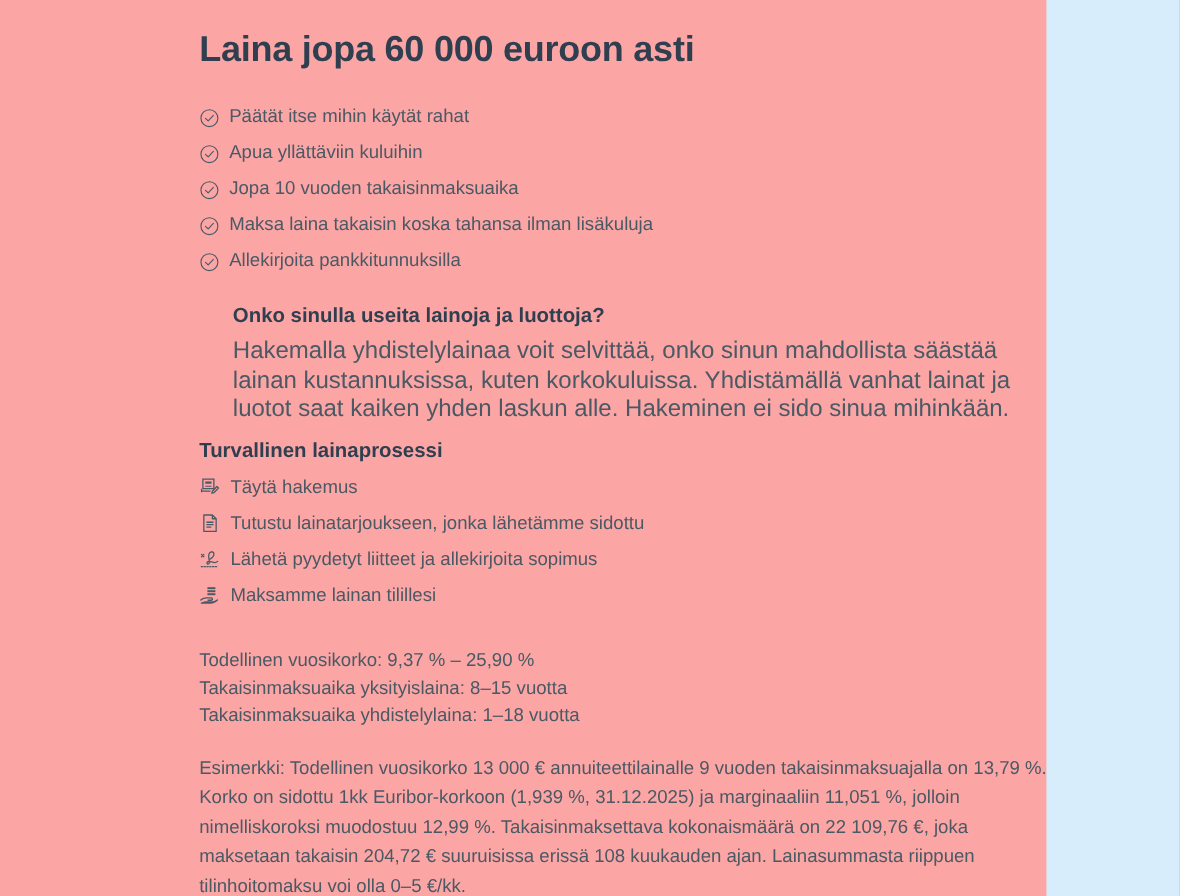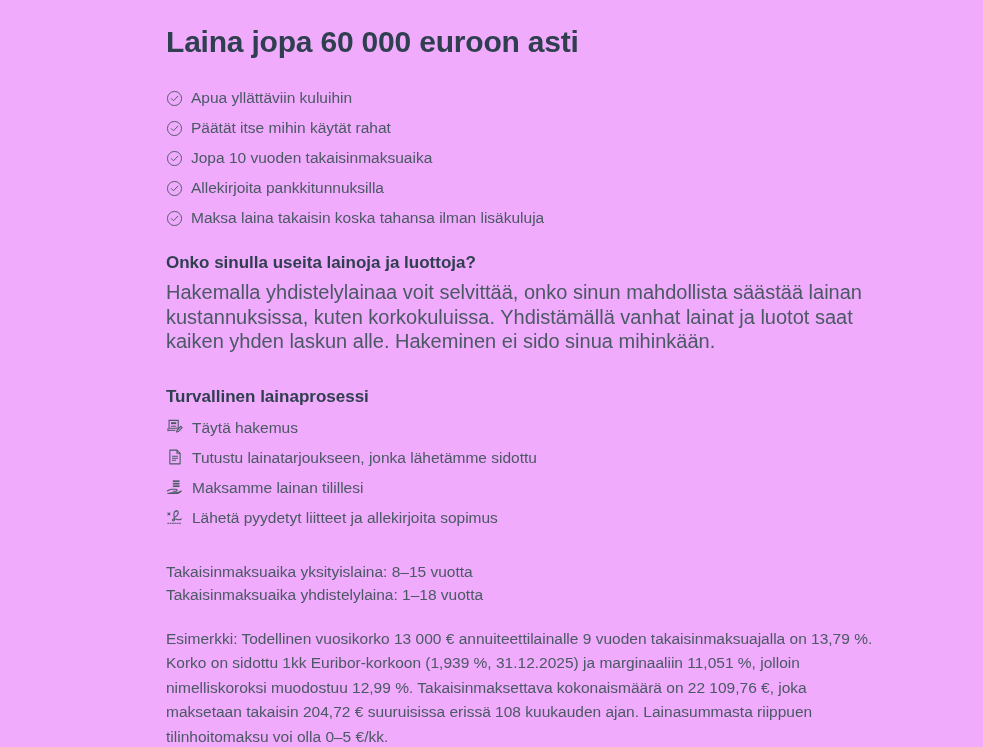--- a/index.html
+++ b/index.html
@@ -8,23 +8,23 @@
   }
   body {
     width: 983px;
     height: 747px;
     background: #d7edfb;
     font-family: "Liberation Sans", sans-serif;
     overflow: hidden;
   }
   .page {
     position: relative;
-    width: 983px;
+    width: 872px;
     height: 747px;
-    background: #f0abfc;
+    background: #fca5a5;
     box-sizing: border-box;
     padding: 0 107px 0 166px;
   }
   .content {
     width: 712px;
   }
 
   
   .page-title {
     margin: 0;
@@ -61,31 +61,31 @@
   .benefit-label { line-height: 20px; }
 
   
   .section-heading {
     margin: 0;
     font-size: 17px;
     font-weight: bold;
     color: #2f3f4f;
     line-height: 24px;
   }
-  .sec-combine { margin-top: 18px; }
+  .sec-combine { margin-top: 18px; margin-left: 28px; }
   .paragraph {
     margin: 0;
     margin-top: 5px;
     font-size: 20px;
     line-height: 24.5px;
     color: #4a5964;
   }
 
   
-  .sec-process { margin-top: 31px; }
+  .sec-process { margin-top: 10px; }
   .process-list {
     margin: 0;
     padding: 0;
     list-style: none;
     margin-top: 9px;
   }
   .process-item {
     display: flex;
     height: 30px;
     font-size: 15.5px;
@@ -128,57 +128,57 @@
     <h1 class="page-title">Laina jopa 60 000 euroon asti</h1>
 
     <ul class="benefit-list">
       <li class="benefit-item">
         <span class="ico">
           <svg viewBox="0 0 20 20" width="17" height="17">
             <circle cx="10" cy="10" r="8.3" fill="none" stroke="#4a5964" stroke-width="1.1"></circle>
             <path d="M6.2 10.1 L8.8 12.7 L13.9 7.3" fill="none" stroke="#4a5964" stroke-width="1.1" stroke-linecap="round" stroke-linejoin="round"></path>
           </svg>
         </span>
+        <span class="benefit-label">Päätät itse mihin käytät rahat</span>
+      </li>
+      <li class="benefit-item">
+        <span class="ico">
+          <svg viewBox="0 0 20 20" width="17" height="17">
+            <circle cx="10" cy="10" r="8.3" fill="none" stroke="#4a5964" stroke-width="1.1"></circle>
+            <path d="M6.2 10.1 L8.8 12.7 L13.9 7.3" fill="none" stroke="#4a5964" stroke-width="1.1" stroke-linecap="round" stroke-linejoin="round"></path>
+          </svg>
+        </span>
         <span class="benefit-label">Apua yllättäviin kuluihin</span>
       </li>
       <li class="benefit-item">
         <span class="ico">
           <svg viewBox="0 0 20 20" width="17" height="17">
             <circle cx="10" cy="10" r="8.3" fill="none" stroke="#4a5964" stroke-width="1.1"></circle>
             <path d="M6.2 10.1 L8.8 12.7 L13.9 7.3" fill="none" stroke="#4a5964" stroke-width="1.1" stroke-linecap="round" stroke-linejoin="round"></path>
           </svg>
         </span>
-        <span class="benefit-label">Päätät itse mihin käytät rahat</span>
-      </li>
-      <li class="benefit-item">
-        <span class="ico">
-          <svg viewBox="0 0 20 20" width="17" height="17">
-            <circle cx="10" cy="10" r="8.3" fill="none" stroke="#4a5964" stroke-width="1.1"></circle>
-            <path d="M6.2 10.1 L8.8 12.7 L13.9 7.3" fill="none" stroke="#4a5964" stroke-width="1.1" stroke-linecap="round" stroke-linejoin="round"></path>
-          </svg>
-        </span>
         <span class="benefit-label">Jopa 10 vuoden takaisinmaksuaika</span>
       </li>
       <li class="benefit-item">
         <span class="ico">
           <svg viewBox="0 0 20 20" width="17" height="17">
             <circle cx="10" cy="10" r="8.3" fill="none" stroke="#4a5964" stroke-width="1.1"></circle>
             <path d="M6.2 10.1 L8.8 12.7 L13.9 7.3" fill="none" stroke="#4a5964" stroke-width="1.1" stroke-linecap="round" stroke-linejoin="round"></path>
           </svg>
         </span>
+        <span class="benefit-label">Maksa laina takaisin koska tahansa ilman lisäkuluja</span>
+      </li>
+      <li class="benefit-item">
+        <span class="ico">
+          <svg viewBox="0 0 20 20" width="17" height="17">
+            <circle cx="10" cy="10" r="8.3" fill="none" stroke="#4a5964" stroke-width="1.1"></circle>
+            <path d="M6.2 10.1 L8.8 12.7 L13.9 7.3" fill="none" stroke="#4a5964" stroke-width="1.1" stroke-linecap="round" stroke-linejoin="round"></path>
+          </svg>
+        </span>
         <span class="benefit-label">Allekirjoita pankkitunnuksilla</span>
-      </li>
-      <li class="benefit-item">
-        <span class="ico">
-          <svg viewBox="0 0 20 20" width="17" height="17">
-            <circle cx="10" cy="10" r="8.3" fill="none" stroke="#4a5964" stroke-width="1.1"></circle>
-            <path d="M6.2 10.1 L8.8 12.7 L13.9 7.3" fill="none" stroke="#4a5964" stroke-width="1.1" stroke-linecap="round" stroke-linejoin="round"></path>
-          </svg>
-        </span>
-        <span class="benefit-label">Maksa laina takaisin koska tahansa ilman lisäkuluja</span>
       </li>
     </ul>
 
     <div class="sec-combine">
       <h2 class="section-heading">Onko sinulla useita lainoja ja luottoja?</h2>
       <p class="paragraph">Hakemalla yhdistelylainaa voit selvittää, onko sinun mahdollista säästää lainan kustannuksissa, kuten korkokuluissa. Yhdistämällä vanhat lainat ja luotot saat kaiken yhden laskun alle. Hakeminen ei sido sinua mihinkään.</p>
     </div>
 
     <div class="sec-process">
       <h2 class="section-heading">Turvallinen lainaprosessi</h2>
@@ -202,44 +202,45 @@
               <path d="M4.3 2.4 H12.2 L15.7 5.9 V17.6 H4.3 Z" fill="none" stroke="#4a5964" stroke-width="1.2" stroke-linejoin="round"></path>
               <path d="M12.2 2.4 V5.9 H15.7" fill="none" stroke="#4a5964" stroke-width="1.2" stroke-linejoin="round"></path>
               <path d="M6.7 9.1 H13.3 M6.7 11.4 H13.3 M6.7 13.7 H11.2" stroke="#4a5964" stroke-width="1.2"></path>
             </svg>
           </span>
           <span class="process-label">Tutustu lainatarjoukseen, jonka lähetämme sidottu</span>
         </li>
         <li class="process-item">
           <span class="ico">
             <svg viewBox="0 0 20 20" width="18" height="18">
+              <path d="M11.9 3.2 c-1.9 0 -3.1 1.7 -3.1 4.2 c0 2.1 0.7 3.9 0.7 5.3 c0 1.1 -0.6 1.8 -1.3 1.8 c-0.6 0 -1 -0.5 -1 -1.1 c0 -0.8 0.7 -1.4 1.8 -1.4 c1.9 0 3.3 1.1 5.4 1.1 c1.2 0 2 -0.4 2.6 -1.1" fill="none" stroke="#4a5964" stroke-width="1.2" stroke-linecap="round"></path>
+              <path d="M11.9 3.2 c1.1 0 1.7 0.9 1.7 2.1 c0 1.9 -1.6 3.6 -3.6 4.6" fill="none" stroke="#4a5964" stroke-width="1.2" stroke-linecap="round"></path>
+              <path d="M2.1 5.5 L4.3 7.7 M4.3 5.5 L2.1 7.7" stroke="#4a5964" stroke-width="1.2" stroke-linecap="round"></path>
+              <path d="M2.0 16.9 H3.1 M4.6 16.9 H5.7 M7.2 16.9 H8.3 M9.8 16.9 H10.9 M12.4 16.9 H13.5 M15.0 16.9 H16.1" stroke="#4a5964" stroke-width="1.3" stroke-linecap="round"></path>
+            </svg>
+          </span>
+          <span class="process-label">Lähetä pyydetyt liitteet ja allekirjoita sopimus</span>
+        </li>
+        <li class="process-item">
+          <span class="ico">
+            <svg viewBox="0 0 20 20" width="18" height="18">
               <rect x="7.6" y="2.6" width="7.4" height="1.8" fill="#4a5964"></rect>
               <rect x="7.6" y="5.4" width="7.4" height="1.8" fill="#4a5964"></rect>
               <rect x="7.6" y="8.2" width="7.4" height="1.8" fill="#4a5964"></rect>
               <path d="M1.5 14.4 c1.6 -1.5 3.4 -1.9 5.4 -1.9 H11 c0.8 0 1.3 0.5 1.3 1.1 c0 0.6 -0.5 1.1 -1.3 1.1 H8.2" fill="none" stroke="#4a5964" stroke-width="1.3" stroke-linecap="round" stroke-linejoin="round"></path>
               <path d="M1.5 16.9 c2.2 -0.9 4.2 -1.2 6.4 -1.2 H11.3 c1.9 0 3.4 -0.6 5.1 -1.8 c0.7 -0.5 1.5 0.4 0.9 1.1 c-1.8 1.9 -4.1 2.9 -6.8 2.9 H1.5 Z" fill="#4a5964"></path>
             </svg>
           </span>
           <span class="process-label">Maksamme lainan tilillesi</span>
         </li>
-        <li class="process-item">
-          <span class="ico">
-            <svg viewBox="0 0 20 20" width="18" height="18">
-              <path d="M11.9 3.2 c-1.9 0 -3.1 1.7 -3.1 4.2 c0 2.1 0.7 3.9 0.7 5.3 c0 1.1 -0.6 1.8 -1.3 1.8 c-0.6 0 -1 -0.5 -1 -1.1 c0 -0.8 0.7 -1.4 1.8 -1.4 c1.9 0 3.3 1.1 5.4 1.1 c1.2 0 2 -0.4 2.6 -1.1" fill="none" stroke="#4a5964" stroke-width="1.2" stroke-linecap="round"></path>
-              <path d="M11.9 3.2 c1.1 0 1.7 0.9 1.7 2.1 c0 1.9 -1.6 3.6 -3.6 4.6" fill="none" stroke="#4a5964" stroke-width="1.2" stroke-linecap="round"></path>
-              <path d="M2.1 5.5 L4.3 7.7 M4.3 5.5 L2.1 7.7" stroke="#4a5964" stroke-width="1.2" stroke-linecap="round"></path>
-              <path d="M2.0 16.9 H3.1 M4.6 16.9 H5.7 M7.2 16.9 H8.3 M9.8 16.9 H10.9 M12.4 16.9 H13.5 M15.0 16.9 H16.1" stroke="#4a5964" stroke-width="1.3" stroke-linecap="round"></path>
-            </svg>
-          </span>
-          <span class="process-label">Lähetä pyydetyt liitteet ja allekirjoita sopimus</span>
-        </li>
       </ul>
     </div>
 
     <div class="terms">
+      <span class="terms-line">Todellinen vuosikorko: 9,37 % – 25,90 %</span>
       <span class="terms-line">Takaisinmaksuaika yksityislaina: 8–15 vuotta</span>
       <span class="terms-line">Takaisinmaksuaika yhdistelylaina: 1–18 vuotta</span>
     </div>
 
     <p class="example">Esimerkki: Todellinen vuosikorko 13 000 € annuiteettilainalle 9 vuoden takaisinmaksuajalla on 13,79 %. Korko on sidottu 1kk Euribor-korkoon (1,939 %, 31.12.2025) ja marginaaliin 11,051 %, jolloin nimelliskoroksi muodostuu 12,99 %. Takaisinmaksettava kokonaismäärä on 22 109,76 €, joka maksetaan takaisin 204,72 € suuruisissa erissä 108 kuukauden ajan. Lainasummasta riippuen tilinhoitomaksu voi olla 0–5 €/kk.</p>
 
   </div>
 </div>
 
 </body></html>

